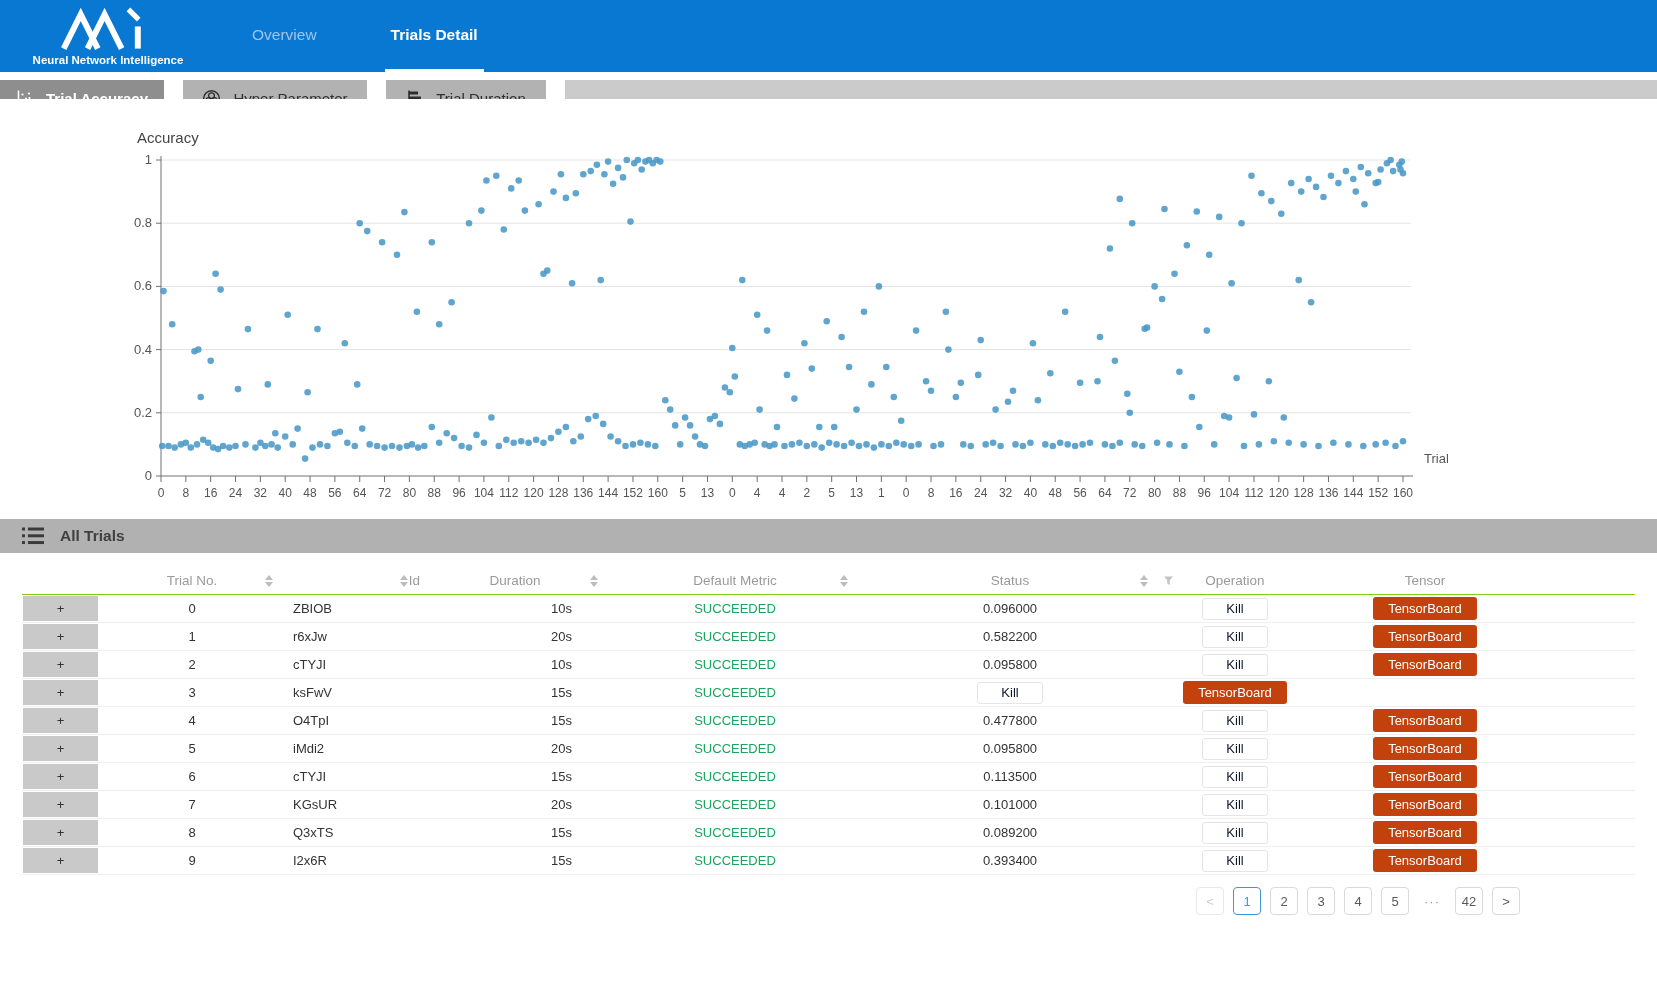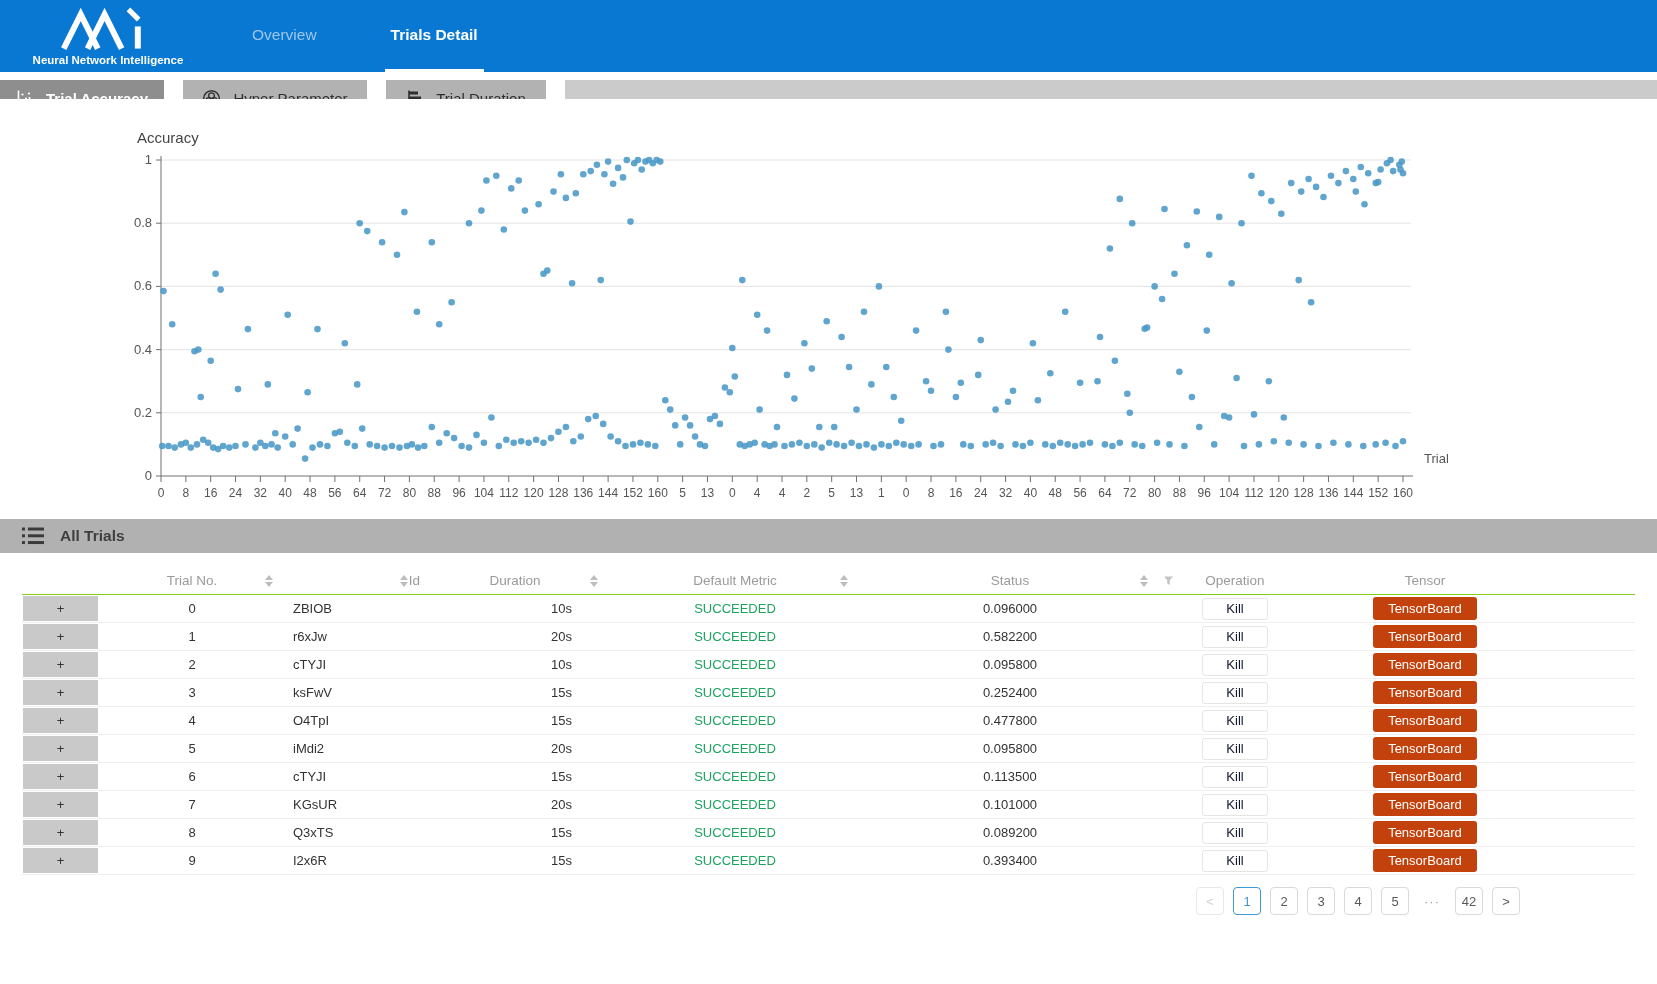--- a/index.html
+++ b/index.html
@@ -688,21 +688,20 @@
   </div>
 
   <div class="tgrid trow">
     <div class="tcell">
           <button class="plus-cell">+</button>
         </div>
     <div class="tcell">3</div>
     <div class="tcell c-id">ksFwV</div>
     <div class="tcell c-dur">15s</div>
     <div class="tcell c-status">SUCCEEDED</div>
-    <div class="tcell">0.252400</div>
     <div class="tcell">
           <button class="kill-btn">Kill</button>
         </div>
     <div class="tcell">
           <button class="tb-btn">TensorBoard</button>
         </div>
     <div class="tcell"></div>
   </div>
 
   <div class="tgrid trow">

